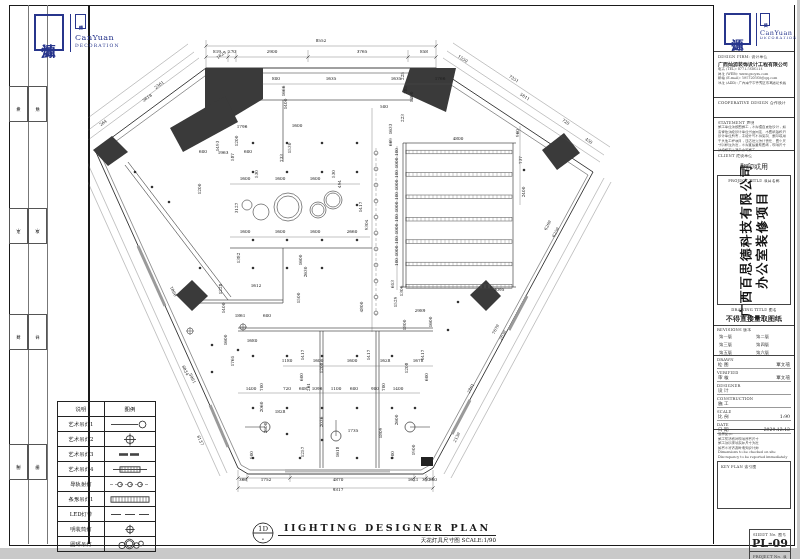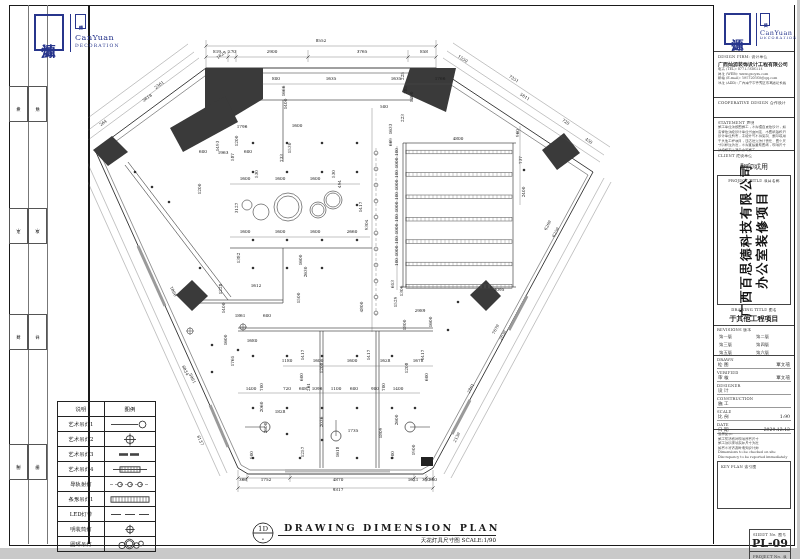--- a/index.html
+++ b/index.html
@@ -685,21 +685,21 @@
       </div>
     </div>
 
   <div id="caption">
     <svg width="26" height="26" style="position:absolute;left:2px;top:0;">
       <circle cx="13" cy="13" r="10" fill="none" stroke="#222" stroke-width="0.9"></circle>
       <line x1="3" y1="13" x2="23" y2="13" stroke="#222" stroke-width="0.9"></line>
       <text x="13" y="10.5" text-anchor="middle" font-size="7" fill="#222" id="bubble-top">1D</text>
       <text x="13" y="21" text-anchor="middle" font-size="7" fill="#222" id="bubble-bot">-</text>
     </svg>
-    <div id="cap-title">DRAWING DIMENSION PLAN</div>
+    <div id="cap-title">IIGHTING DESIGNER PLAN</div>
     <div id="cap-rule"></div>
     <div id="cap-sub">天花灯具尺寸图   SCALE:1/90</div>
   </div>
 
   <div id="tblock">
     <div class="abs" style="left:10px;top:8px;">
       <div class="seal abs" style="left:0;top:0;width:27px;height:32px;">
         <span class="v" style="font-size:12px;">灿源</span>
       </div>
       <div class="abs" style="left:32px;top:0;width:1px;height:33px;background:#27358c;"></div>
@@ -746,21 +746,21 @@
     </div>
     <div class="projbox" style="top:170px;height:128px;">
       <div class="tb-lab" style="text-align:center;margin-top:2px;">PROJECT TITLE   项目名称</div>
       <div class="rotname">
         <div>广西百思德科技有限公司</div>
         <div>办公室装修项目</div>
       </div>
     </div>
     <div class="tb-sec" style="top:300px;">
       <div class="tb-lab" style="text-align:center;">DRAWING TITLE   图名</div>
-      <div style="font-size:7px;font-weight:bold;text-align:center;margin-top:2px;">于其他工程项目</div>
+      <div style="font-size:7px;font-weight:bold;text-align:center;margin-top:2px;">不得直接量取图纸</div>
     </div>
     <div class="tb-line" style="top:320px;"></div>
     <div class="tb-sec" style="top:321px;padding:1px 3px;">
       <div class="tb-lab">REVISIONS   版本</div>
       <div class="revgrid" id="revgrid">
           <div class="revcell">第一版</div>
           <div class="revcell">第二版</div>
           <div class="revcell">第三版</div>
           <div class="revcell">第四版</div>
           <div class="revcell">第五版</div>

